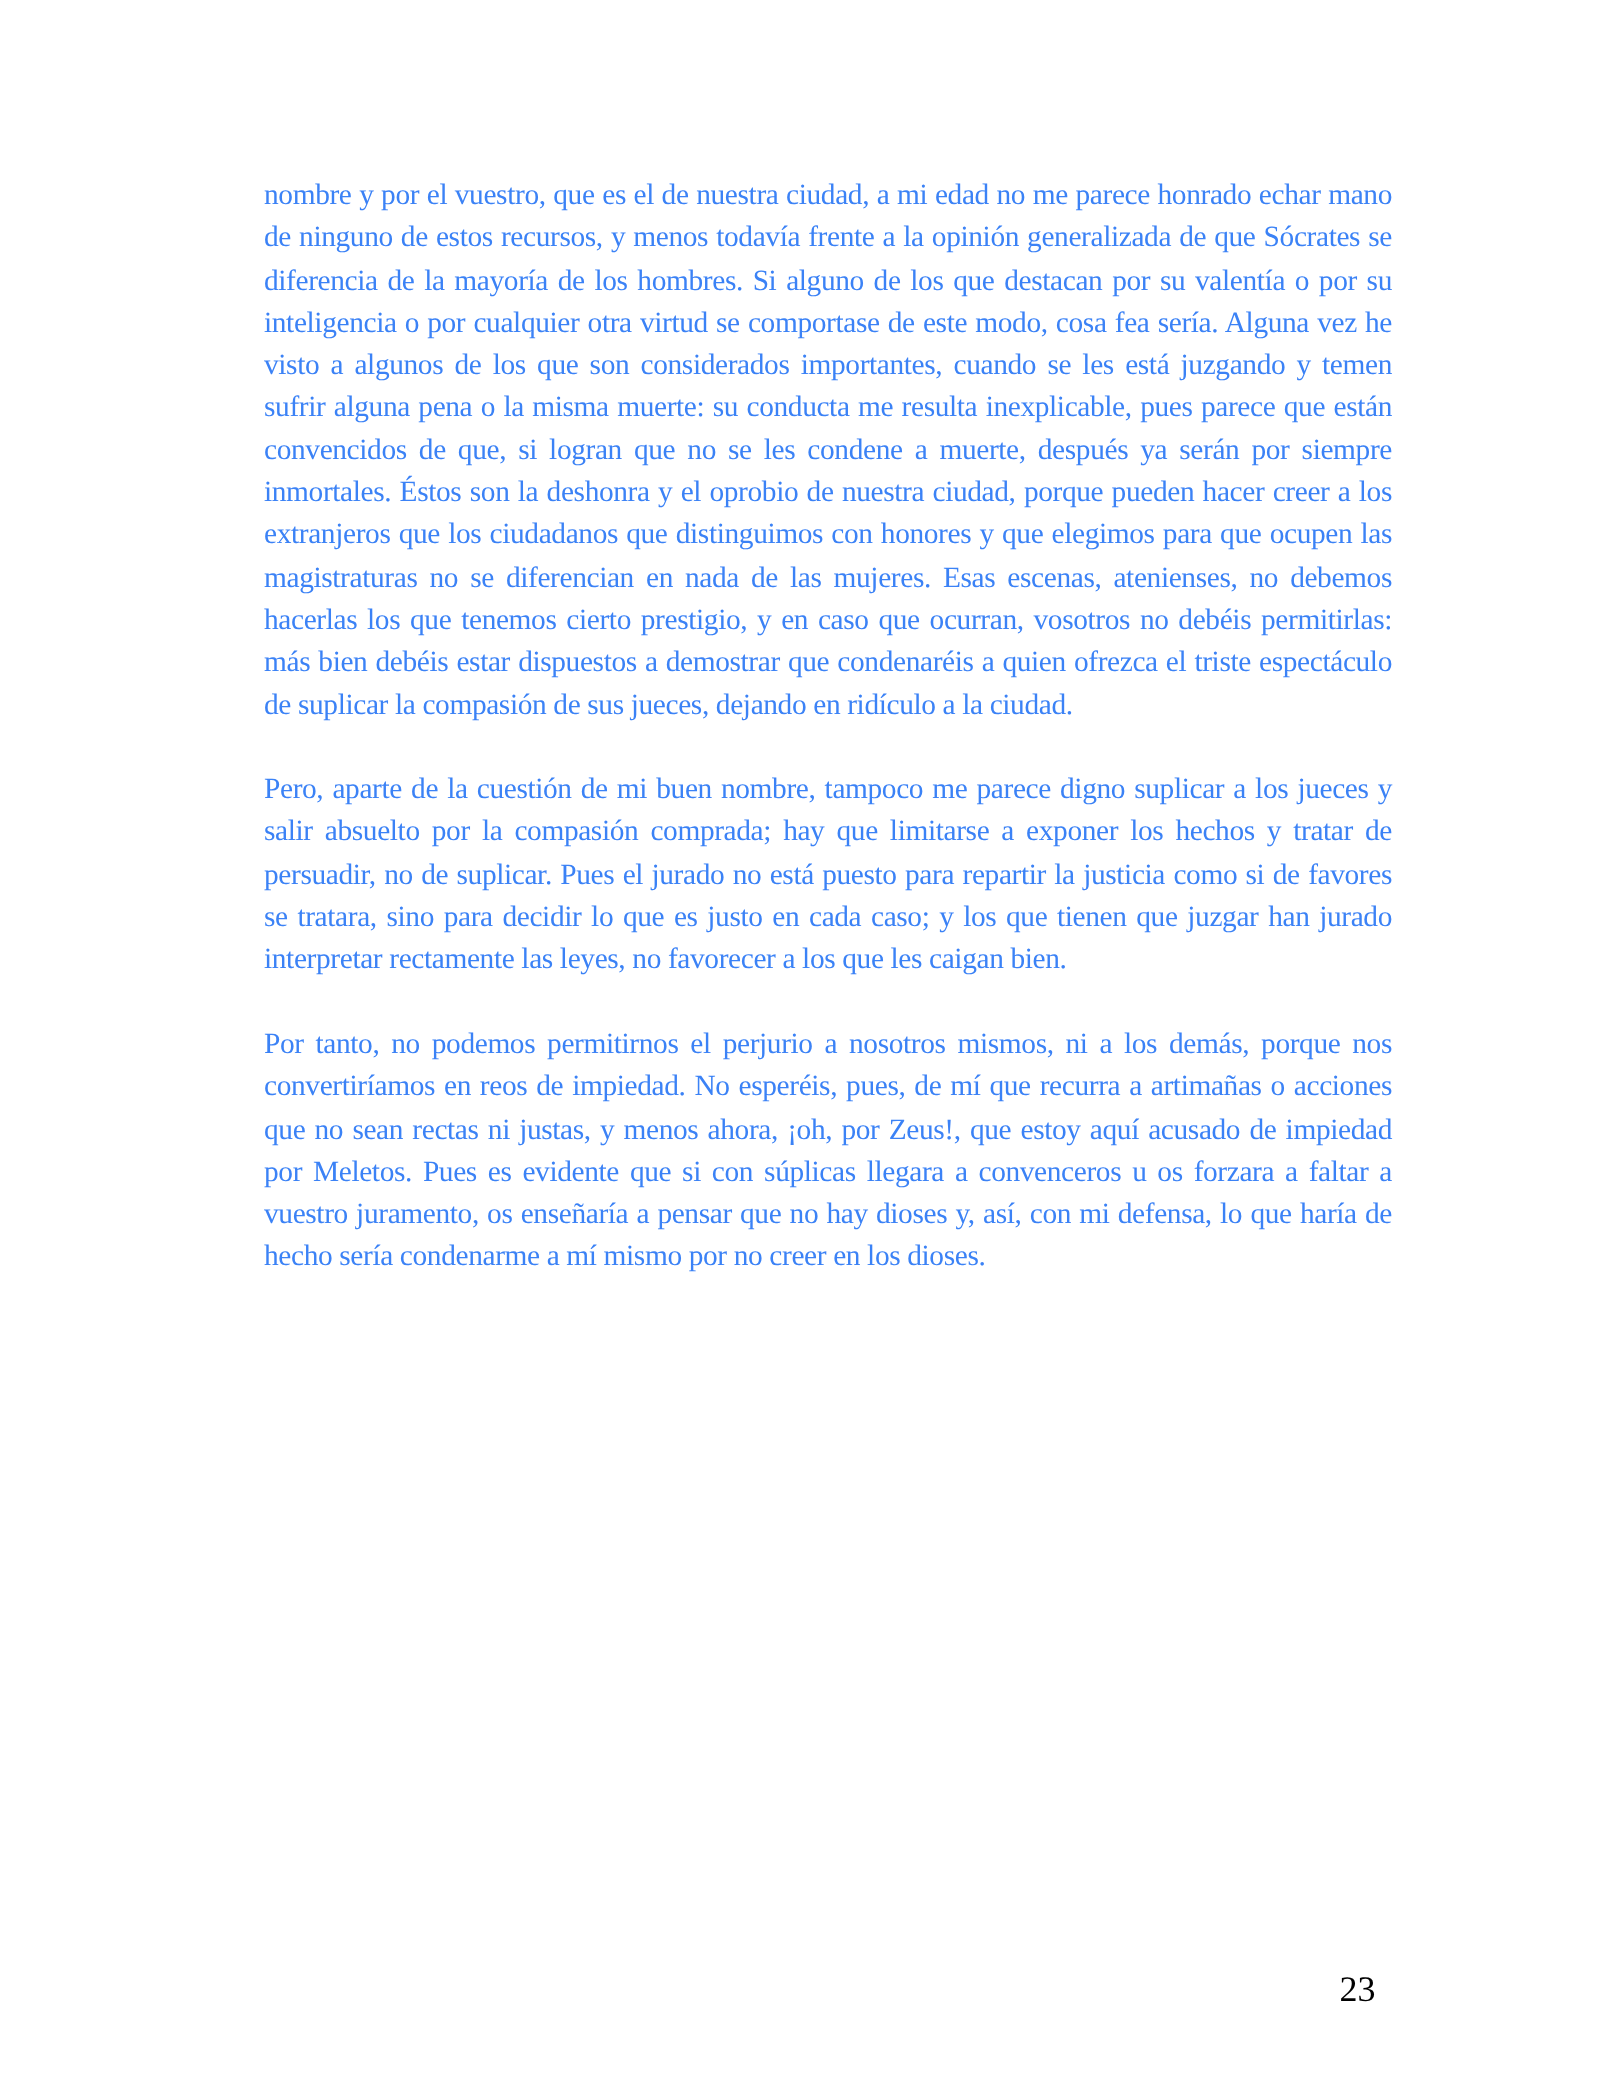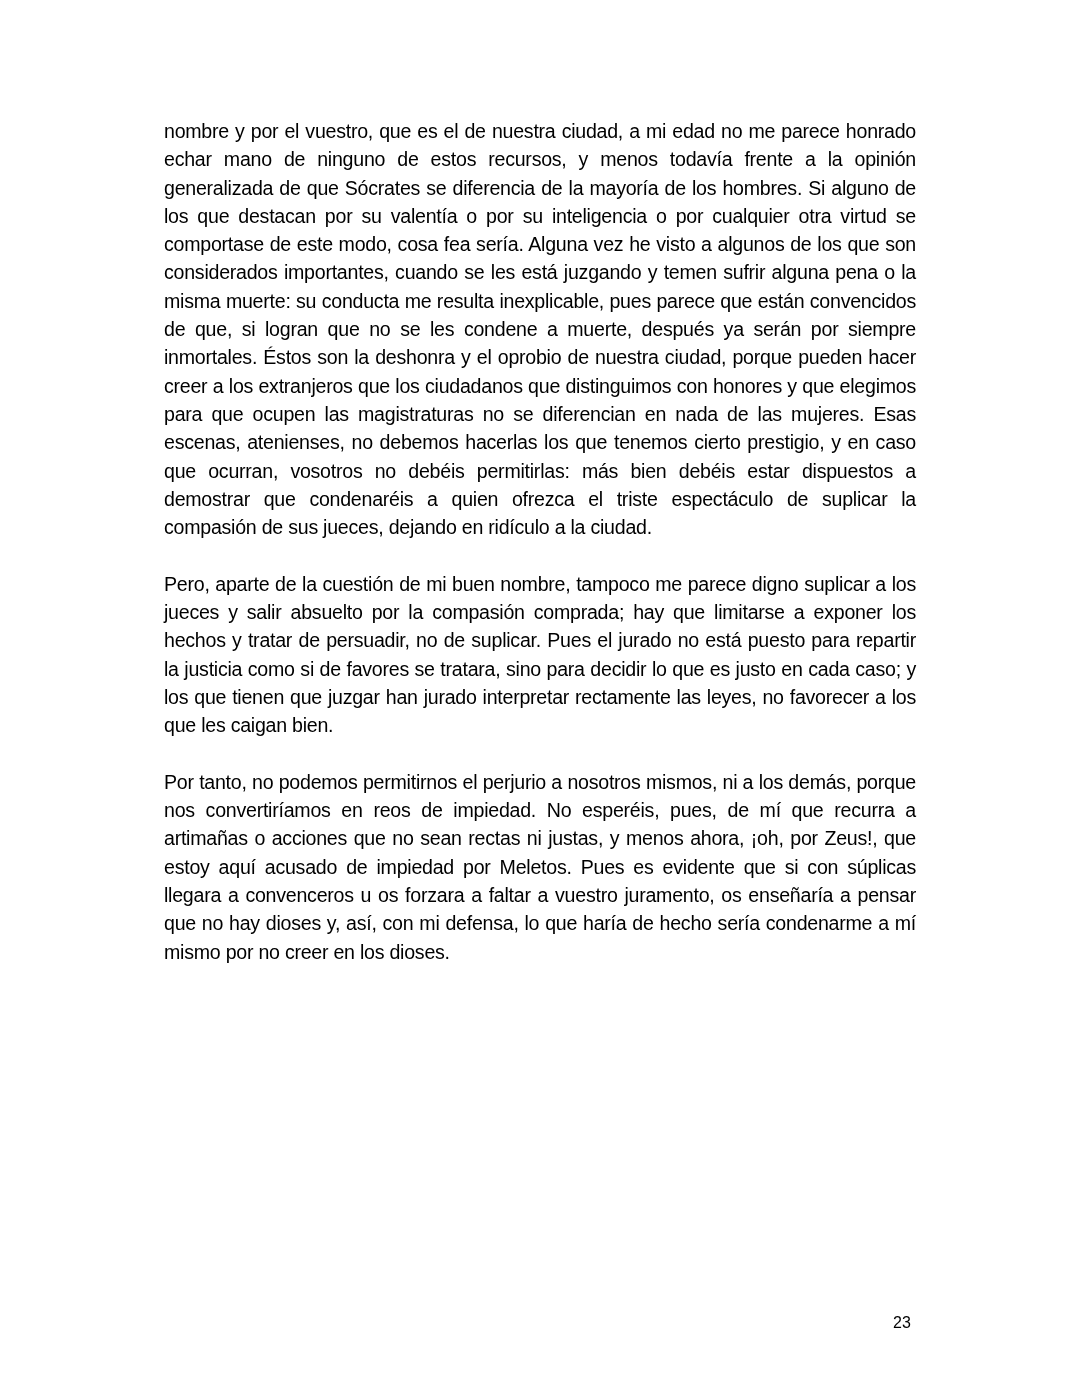--- a/index.html
+++ b/index.html
@@ -15,42 +15,42 @@
   }
   .page {
     position: absolute;
     left: 0; top: 0;
     width: 1080px;
     height: 1397px;
     background: #ffffff;
   }
   .body-text {
     position: absolute;
-    left: 164px;
+    left: 176px;
     top: 117px;
     width: 752px;
-    color: #000000;
-    font-family: Liberation Sans, sans-serif;
+    color: #3b82f6;
+    font-family: Liberation Serif, serif;
     font-size: 19.6px;
     line-height: 28.3px;
     letter-spacing: -0.25px;
     word-spacing: 0px;
   }
   .body-text p {
     margin: 0 0 28.3px 0;
     text-align: justify;
     text-align-last: left;
   }
   .body-text p:last-child { margin-bottom: 0; }
   .page-number {
     position: absolute;
     left: 893px;
     top: 1314px;
-    font-family: Liberation Sans, sans-serif;
-    font-size: 16px;
+    font-family: Liberation Serif, serif;
+    font-size: 24px;
     color: #000000;
   }
 </style>
 </head>
 <body>
 
 <div class="page">
   <div class="body-text">
     <p>nombre y por el vuestro, que es el de nuestra ciudad, a mi edad no me parece honrado echar mano de ninguno de estos recursos, y menos todavía frente a la opinión generalizada de que Sócrates se diferencia de la mayoría de los hombres. Si alguno de los que destacan por su valentía o por su inteligencia o por cualquier otra virtud se comportase de este modo, cosa fea sería. Alguna vez he visto a algunos de los que son considerados importantes, cuando se les está juzgando y temen sufrir alguna pena o la misma muerte: su conducta me resulta inexplicable, pues parece que están convencidos de que, si logran que no se les condene a muerte, después ya serán por siempre inmortales. Éstos son la deshonra y el oprobio de nuestra ciudad, porque pueden hacer creer a los extranjeros que los ciudadanos que distinguimos con honores y que elegimos para que ocupen las magistraturas no se diferencian en nada de las mujeres. Esas escenas, atenienses, no debemos hacerlas los que tenemos cierto prestigio, y en caso que ocurran, vosotros no debéis permitirlas: más bien debéis estar dispuestos a demostrar que condenaréis a quien ofrezca el triste espectáculo de suplicar la compasión de sus jueces, dejando en ridículo a la ciudad.</p>
     <p>Pero, aparte de la cuestión de mi buen nombre, tampoco me parece digno suplicar a los jueces y salir absuelto por la compasión comprada; hay que limitarse a exponer los hechos y tratar de persuadir, no de suplicar. Pues el jurado no está puesto para repartir la justicia como si de favores se tratara, sino para decidir lo que es justo en cada caso; y los que tienen que juzgar han jurado interpretar rectamente las leyes, no favorecer a los que les caigan bien.</p>

